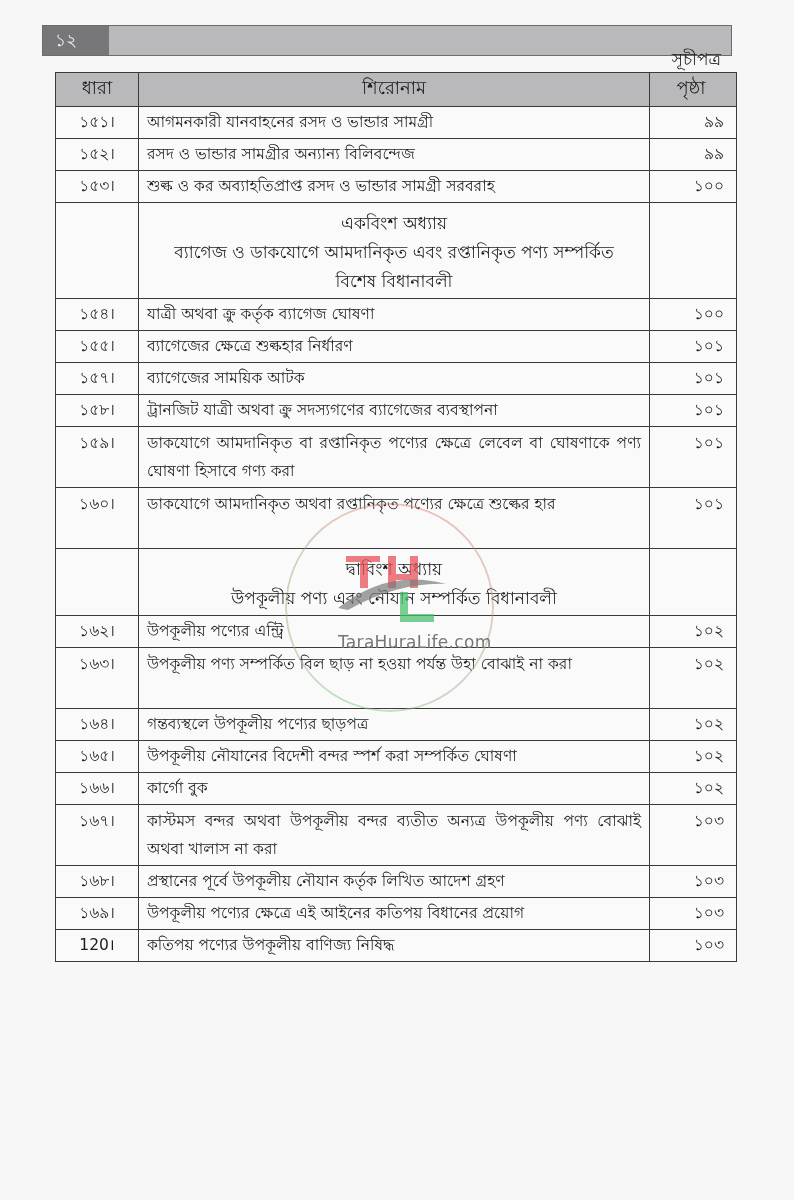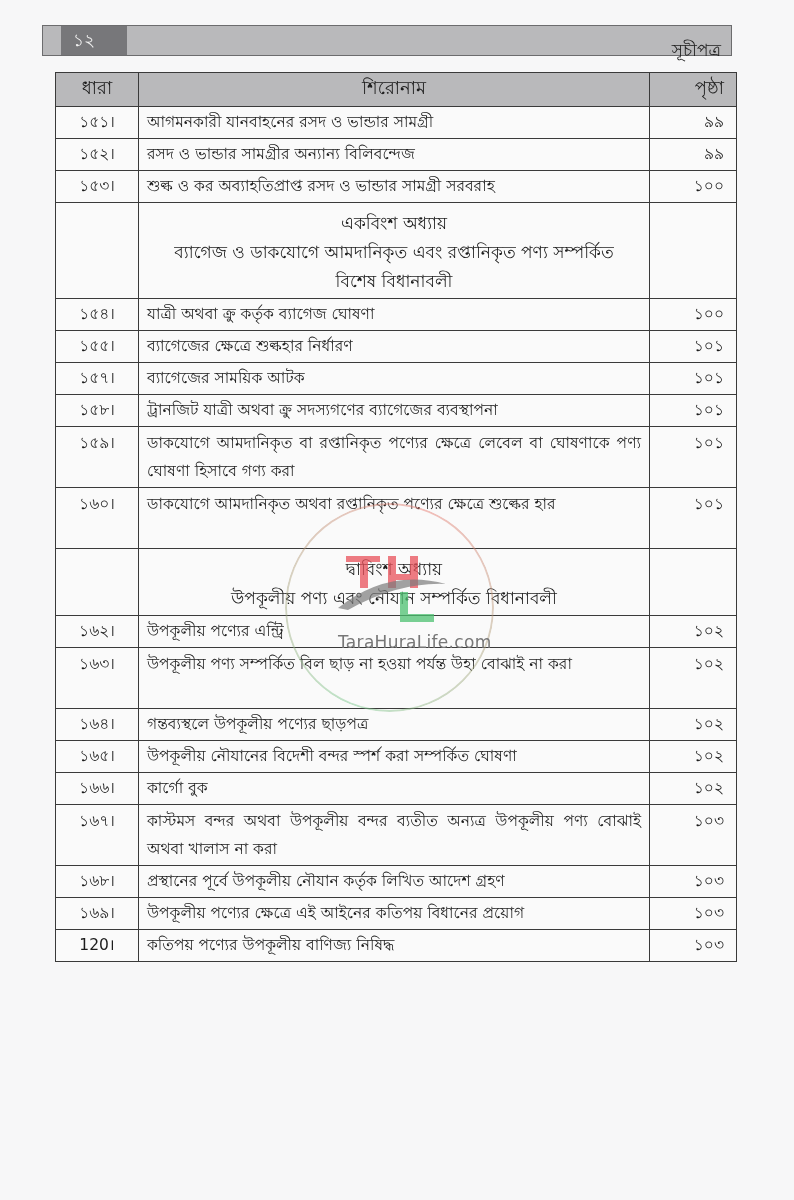--- a/index.html
+++ b/index.html
@@ -5,21 +5,21 @@
   html, body { margin:0; padding:0; }
   body {
     width:794px; height:1200px; overflow:hidden; position:relative;
     background:#f7f7f8;
     font-family:"DejaVu Sans", sans-serif;
     color:#1c1c1c;
   }
   .header-bar {
     position:absolute; left:42px; top:25px; width:690px; height:31px;
     background:#b9b9bb; border:1px solid #6c6c6e; box-sizing:border-box;
-    display:flex; align-items:center;padding-left:18px;
+    display:flex; 
   }
   .page-num {
     width:66px; height:100%; background:#77777a; color:#f2f2f2;
     font-size:17px; display:flex; align-items:center; padding-left:12px; box-sizing:border-box;
   }
   .section-title {
     margin-left:auto; padding-right:10px; font-size:17px; color:#202020;margin-top:20px;
   }
   table.toc {
     position:absolute; left:55px; top:72px; width:682px;
@@ -61,21 +61,21 @@
 <div class="header-bar">
   <div class="page-num">১২</div>
   <div class="section-title">সূচীপত্র</div>
 </div>
 
 <table class="toc">
   <thead>
     <tr>
       <th class="c-num">ধারা</th>
       <th>শিরোনাম</th>
-      <th class="c-page" style="text-align:right">পৃষ্ঠা</th>
+      <th class="c-page" style="text-align:center">পৃষ্ঠা</th>
     </tr>
   </thead>
   <tbody id="toc-body">
       <tr class="row">
         <td class="c-num">১৫১।</td>
         <td class="title-txt">আগমনকারী যানবাহনের রসদ ও ভান্ডার সামগ্রী</td>
         <td class="c-page">৯৯</td>
       </tr>
       <tr class="row">
         <td class="c-num">১৫২।</td>

